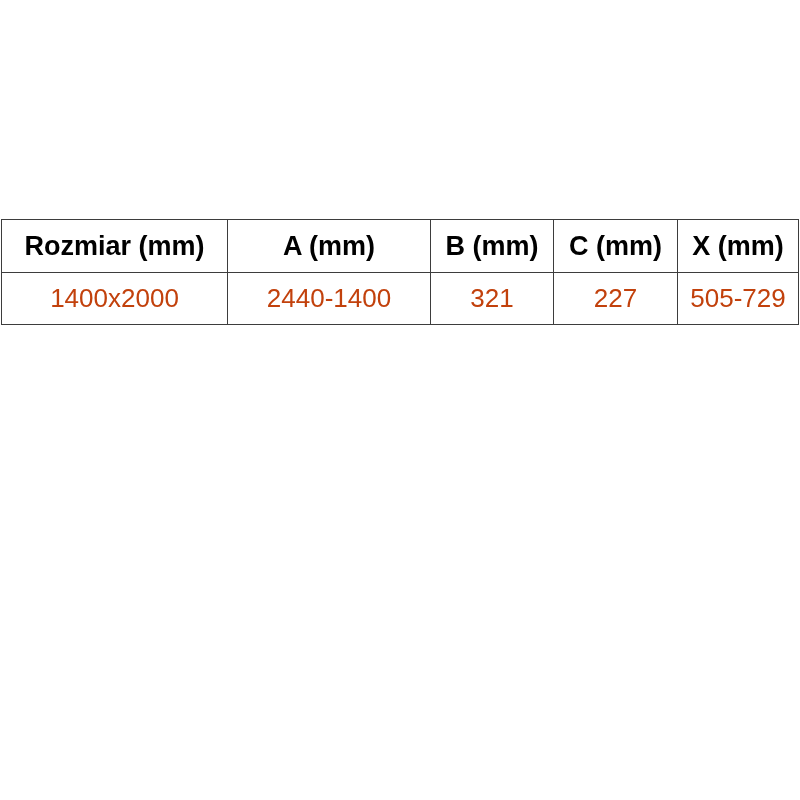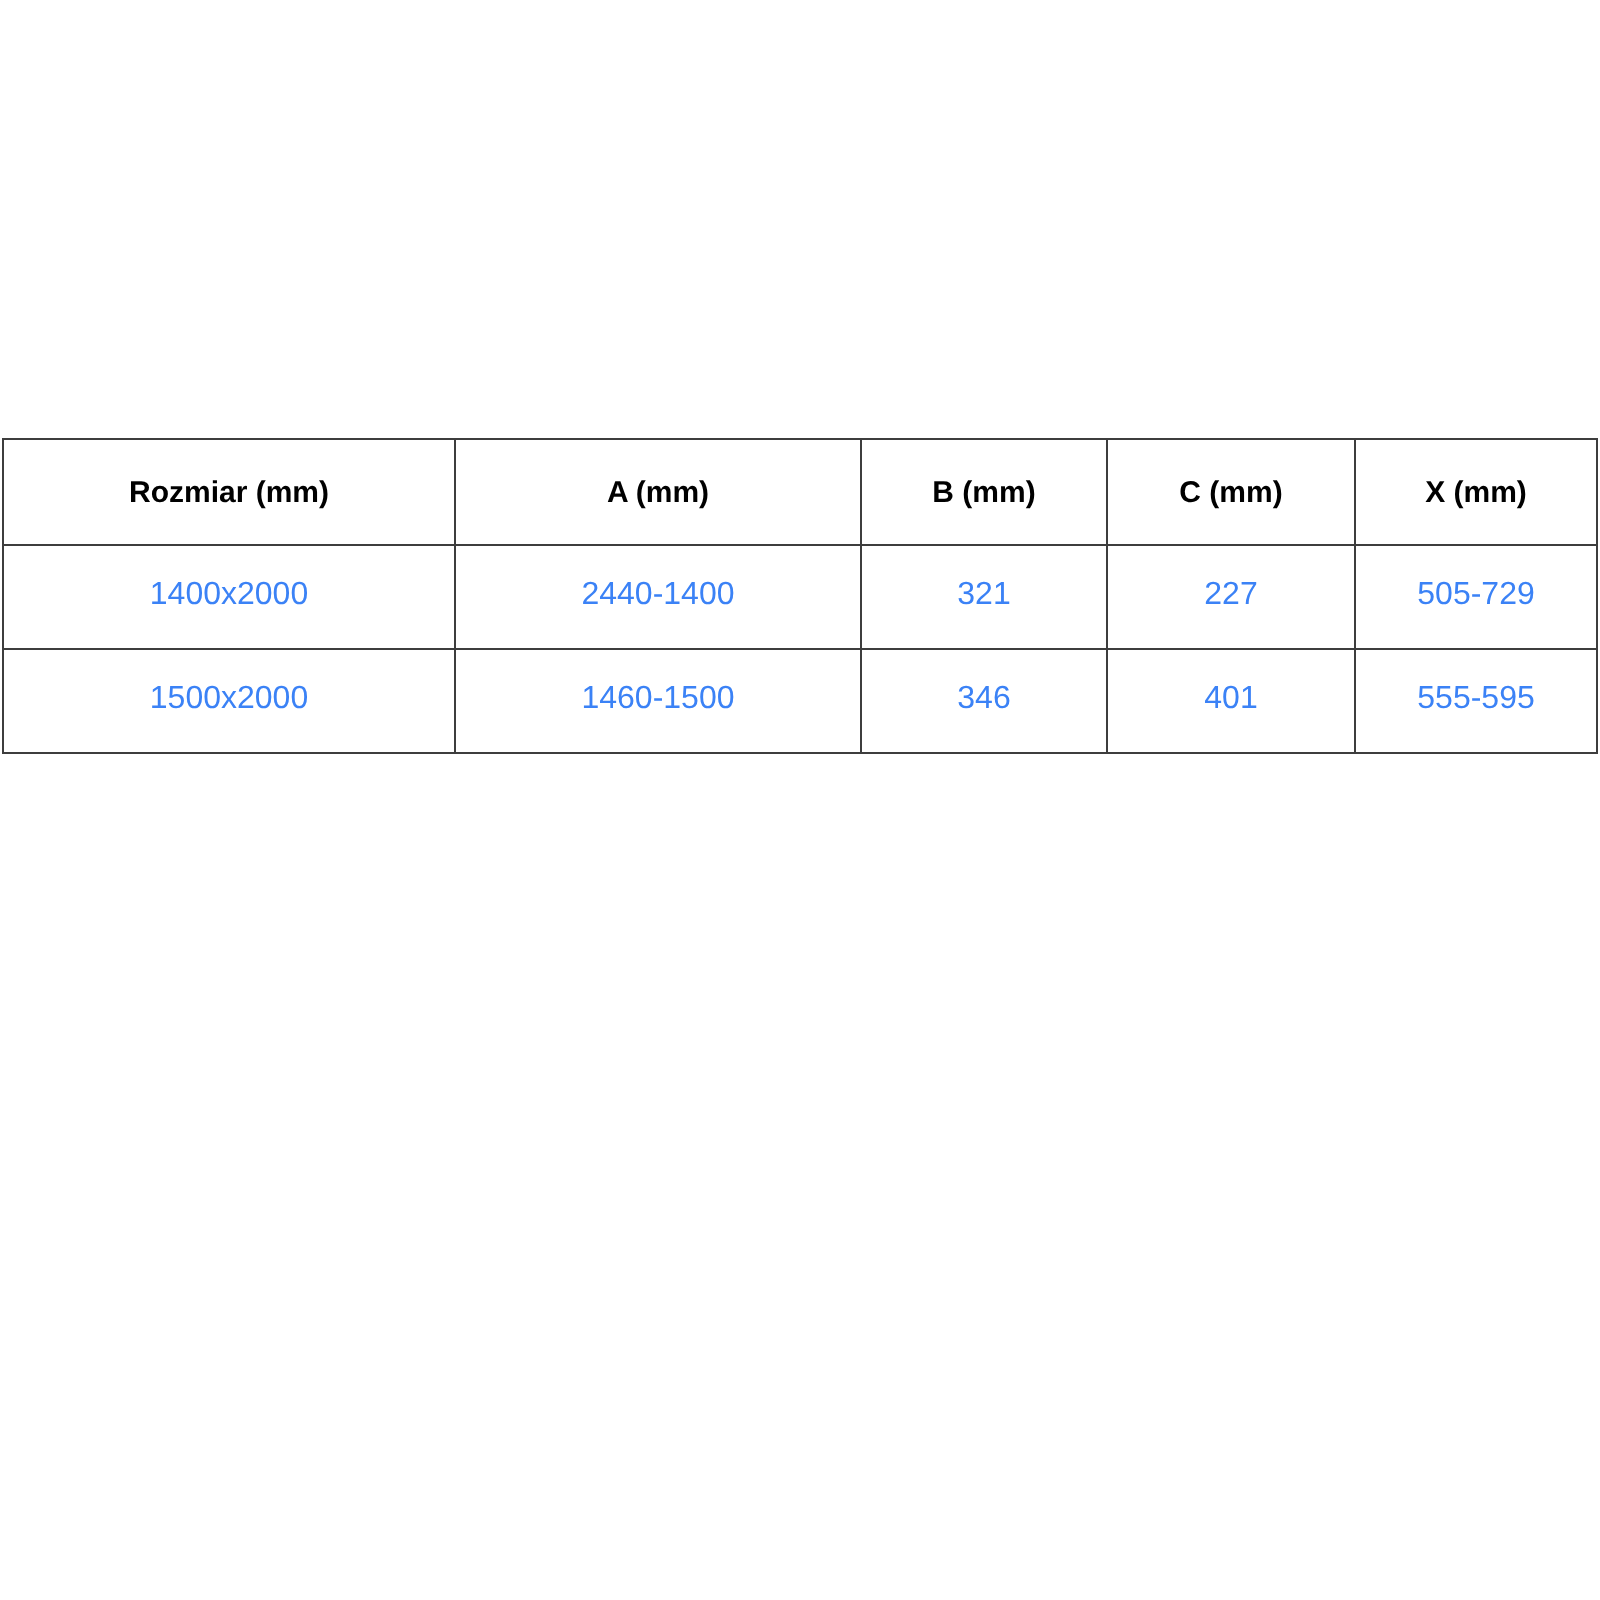--- a/index.html
+++ b/index.html
@@ -32,30 +32,30 @@
   table.dim-table td {
     border: 1.6px solid #3d3d3d;
     text-align: center;
     vertical-align: middle;
     padding: 0;
     overflow: hidden;
     white-space: nowrap;
   }
   table.dim-table th {
     height: 52px;
-    font-size: 15px;
+    font-size: 27px;
     font-weight: bold;
     color: #000000;
     background: #ffffff;
   }
   table.dim-table td {
     height: 50.8px;
-    font-size: 16px;
+    font-size: 26px;
     font-weight: normal;
-    color: #3b82f6;
+    color: #c2410c;
     background: #ffffff;
   }
 </style>
 </head>
 <body>
 
 <div class="page">
   <div class="table-wrap">
     <table class="dim-table">
       <colgroup>
@@ -75,23 +75,16 @@
         </tr>
       </thead>
       <tbody>
         <tr>
           <td>1400x2000</td>
           <td>2440-1400</td>
           <td>321</td>
           <td>227</td>
           <td>505-729</td>
         </tr>
-        <tr>
-          <td>1500x2000</td>
-          <td>1460-1500</td>
-          <td>346</td>
-          <td>401</td>
-          <td>555-595</td>
-        </tr>
       </tbody>
     </table>
   </div>
 </div>
 
 </body></html>

